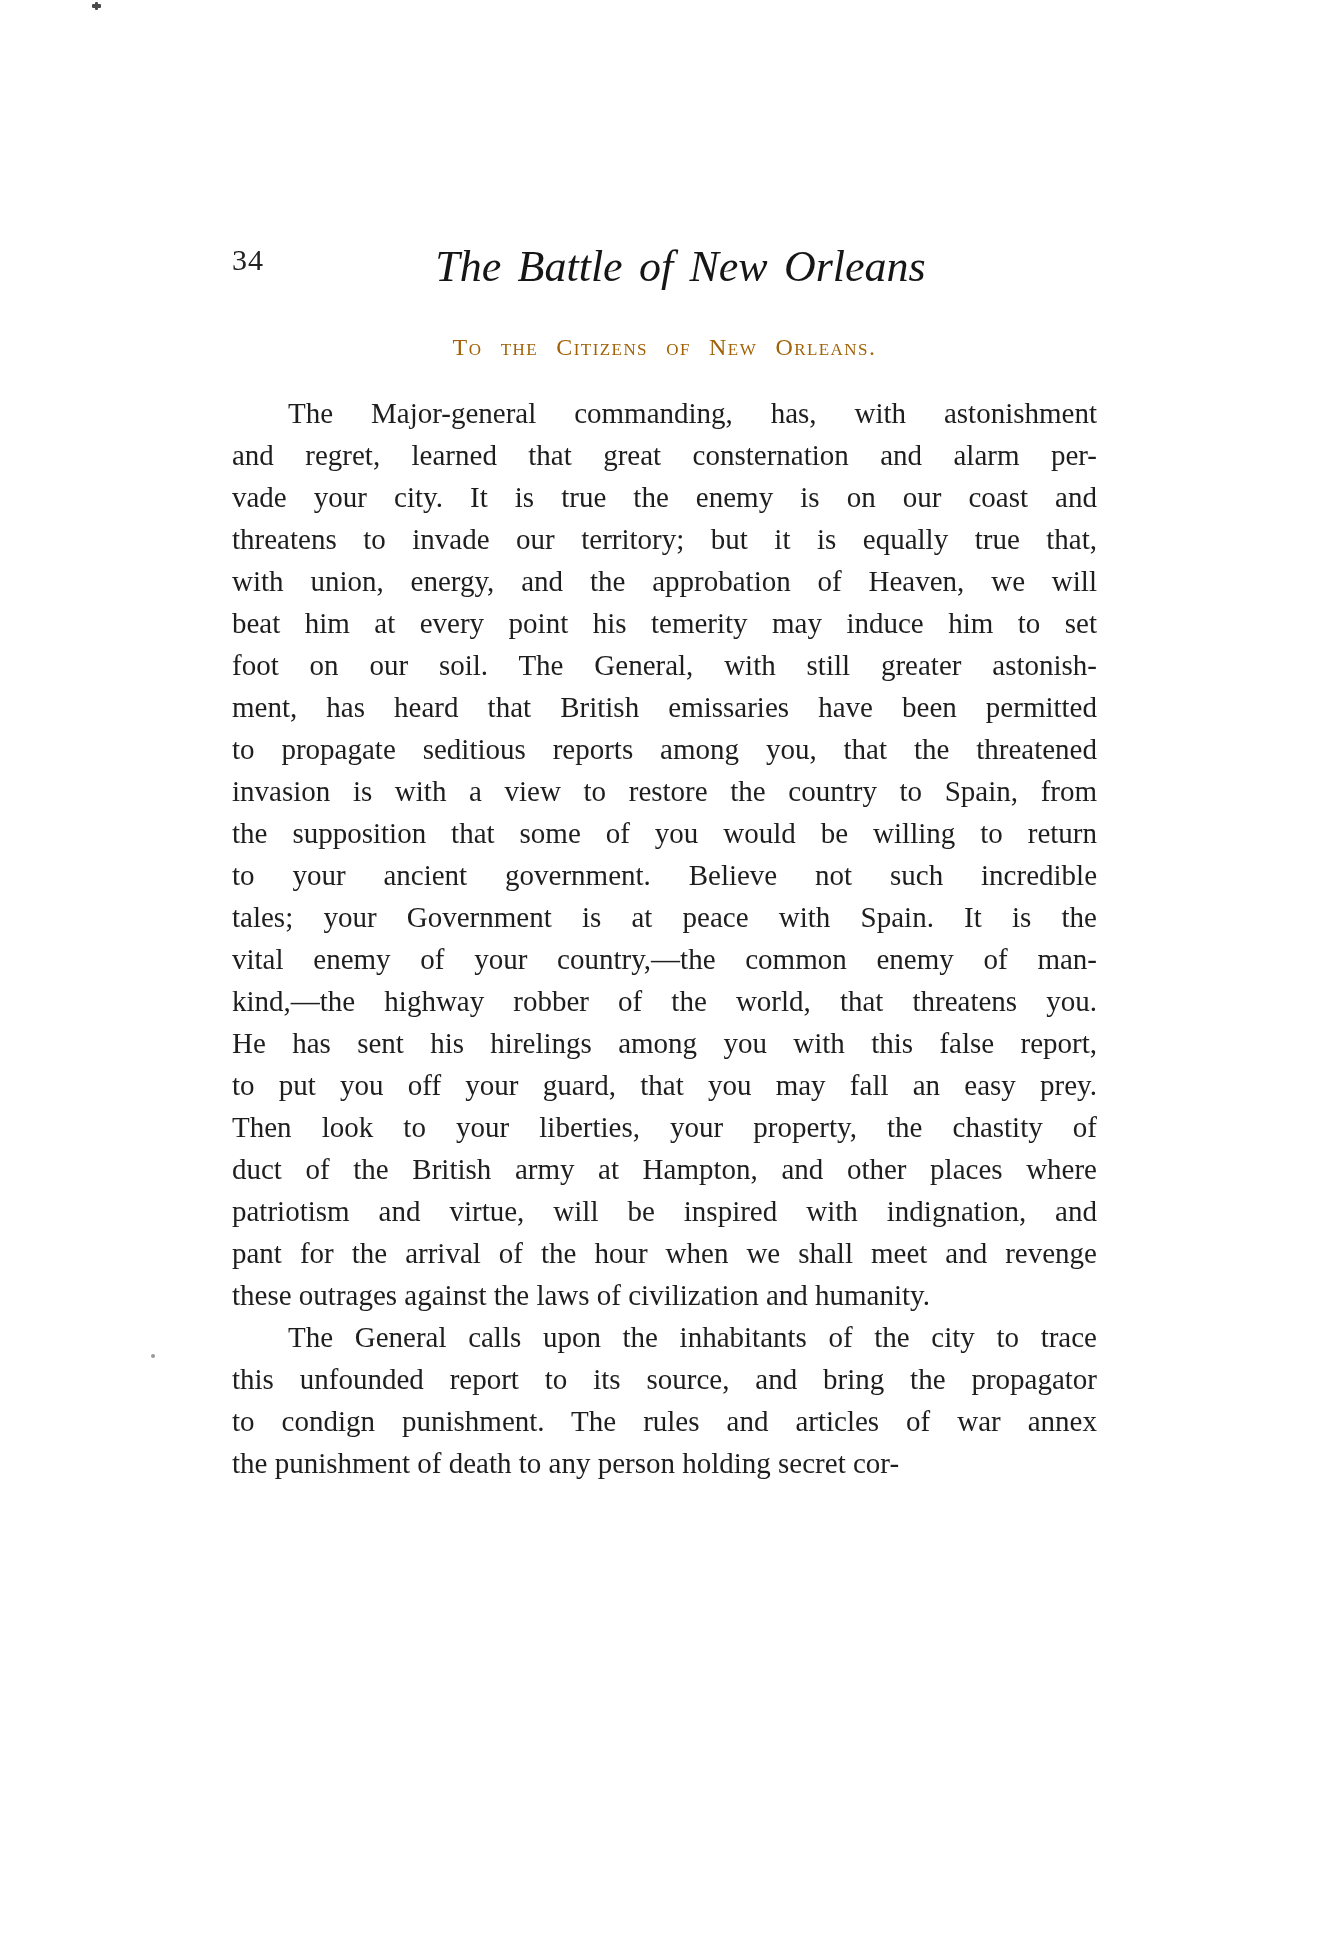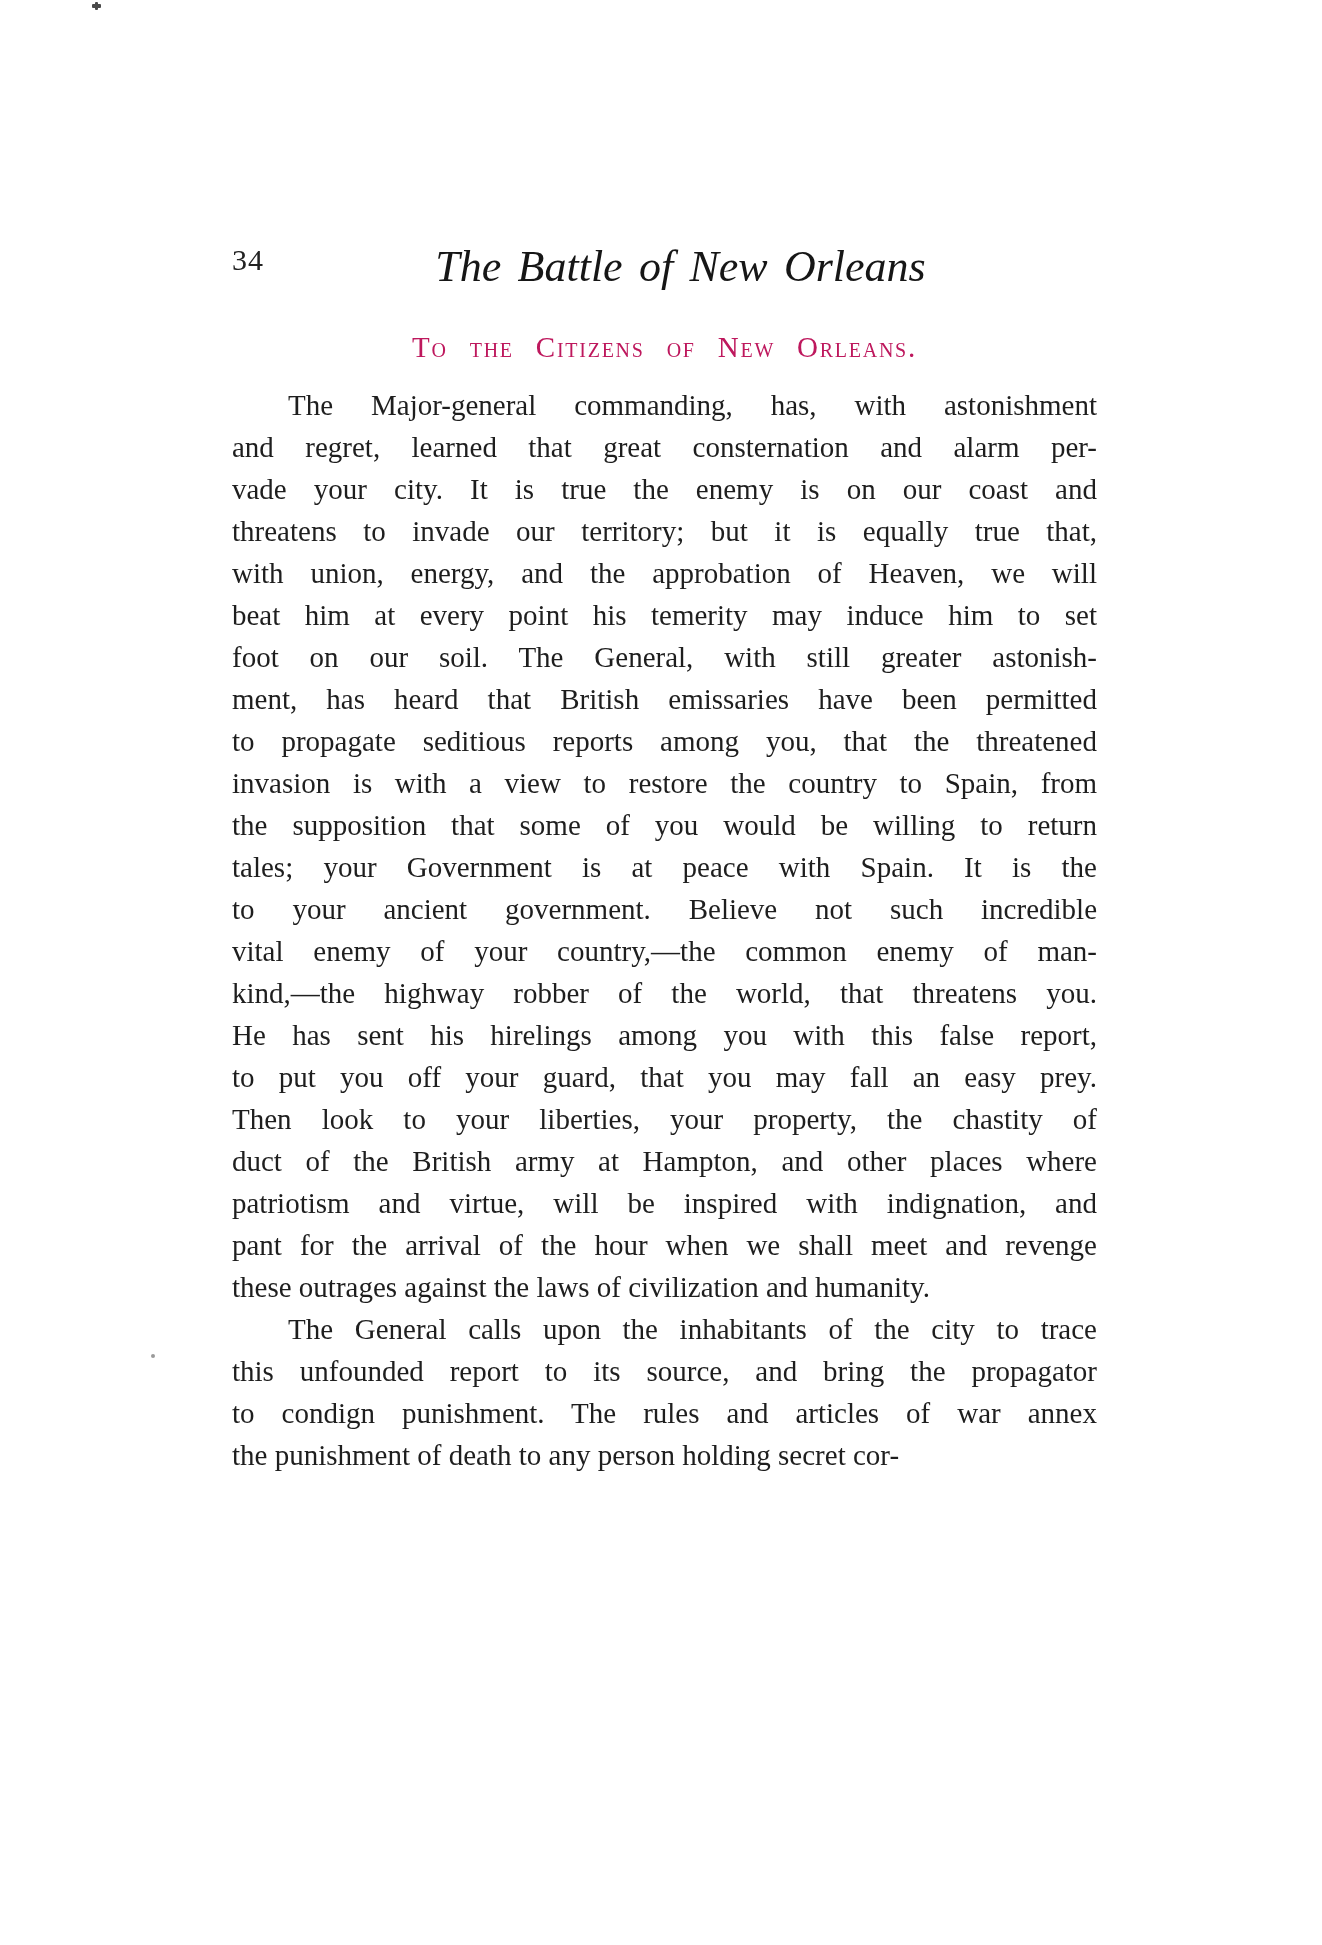--- a/index.html
+++ b/index.html
@@ -51,29 +51,29 @@
     word-spacing: 0.12em;
   }
   .section-heading {
     position: absolute;
     left: 232px; top: 328px;
     width: 865px;
     margin: 0;
     text-align: center;
     font-weight: normal;
     font-variant: small-caps;
-    font-size: 29px;
+    font-size: 24px;
     line-height: 38px;
     letter-spacing: 0.06em;
     word-spacing: 0.45em;
-    color: #be185d;
+    color: #a16207;
   }
   .body-text {
     position: absolute;
-    left: 232px; top: 384px;
+    left: 232px; top: 392px;
     width: 865px;
     font-size: 29px;
     color: #1e1e1e;
   }
   .line {
     height: 42px;
     line-height: 42px;
     text-align: justify;
     text-align-last: justify;
     overflow: hidden;
@@ -100,22 +100,22 @@
       <div class="line">and regret, learned that great consternation and alarm per-</div>
       <div class="line">vade your city. It is true the enemy is on our coast and</div>
       <div class="line">threatens to invade our territory; but it is equally true that,</div>
       <div class="line">with union, energy, and the approbation of Heaven, we will</div>
       <div class="line">beat him at every point his temerity may induce him to set</div>
       <div class="line">foot on our soil. The General, with still greater astonish-</div>
       <div class="line">ment, has heard that British emissaries have been permitted</div>
       <div class="line">to propagate seditious reports among you, that the threatened</div>
       <div class="line">invasion is with a view to restore the country to Spain, from</div>
       <div class="line">the supposition that some of you would be willing to return</div>
+      <div class="line">to your ancient government. Believe not such incredible</div>
       <div class="line">tales; your Government is at peace with Spain. It is the</div>
-      <div class="line">to your ancient government. Believe not such incredible</div>
       <div class="line">vital enemy of your country,—the common enemy of man-</div>
       <div class="line">kind,—the highway robber of the world, that threatens you.</div>
       <div class="line">He has sent his hirelings among you with this false report,</div>
       <div class="line">to put you off your guard, that you may fall an easy prey.</div>
       <div class="line">Then look to your liberties, your property, the chastity of</div>
       <div class="line">duct of the British army at Hampton, and other places where</div>
       <div class="line">patriotism and virtue, will be inspired with indignation, and</div>
       <div class="line">pant for the arrival of the hour when we shall meet and revenge</div>
       <div class="line para-end">these outrages against the laws of civilization and humanity.</div>
       <div class="line para-start">The General calls upon the inhabitants of the city to trace</div>

